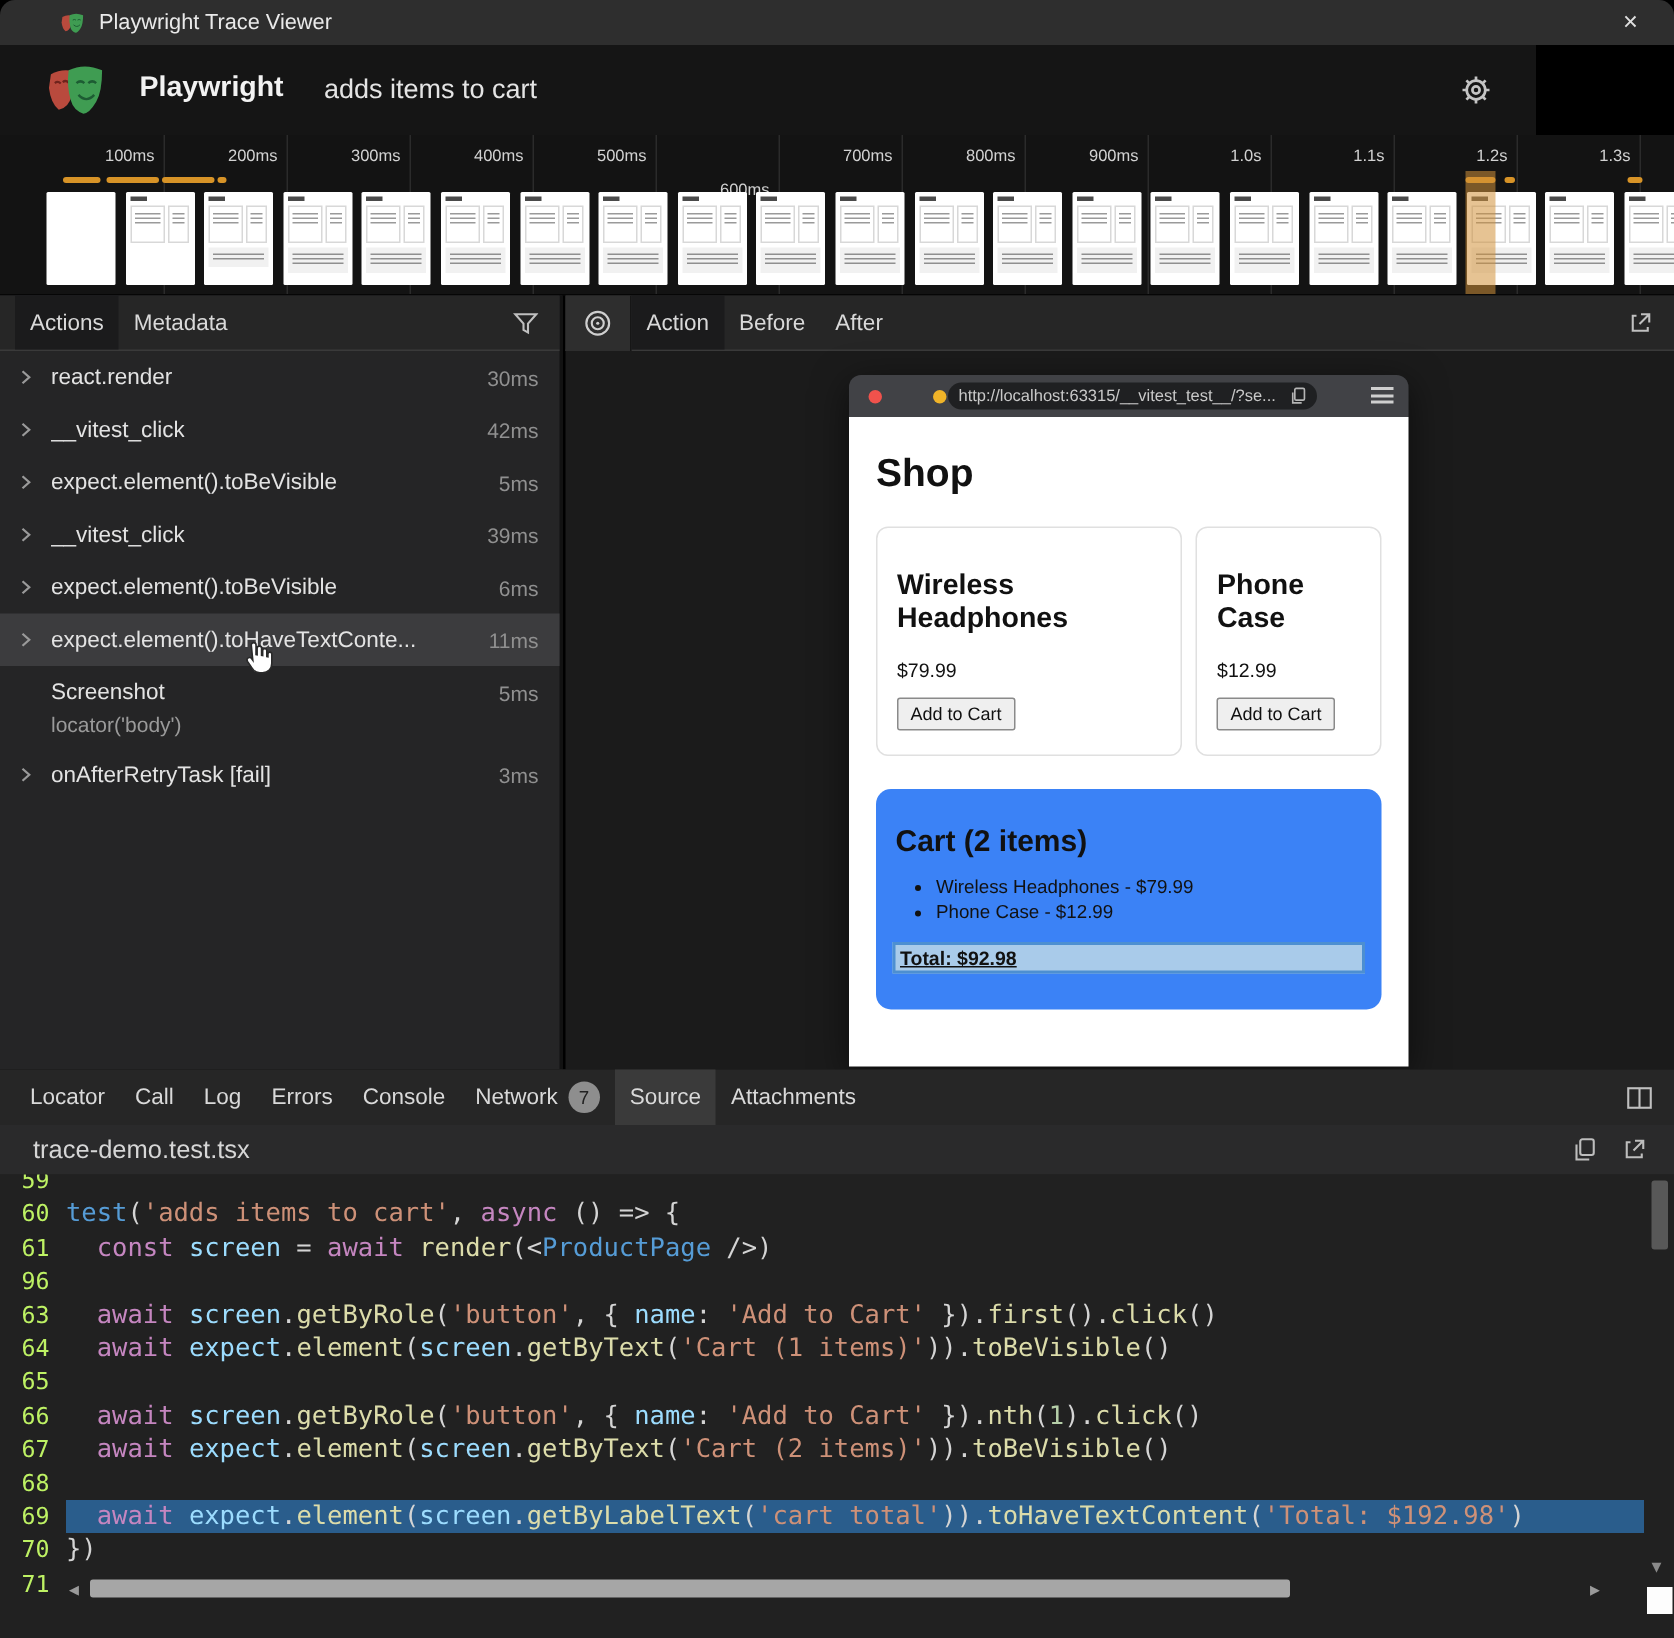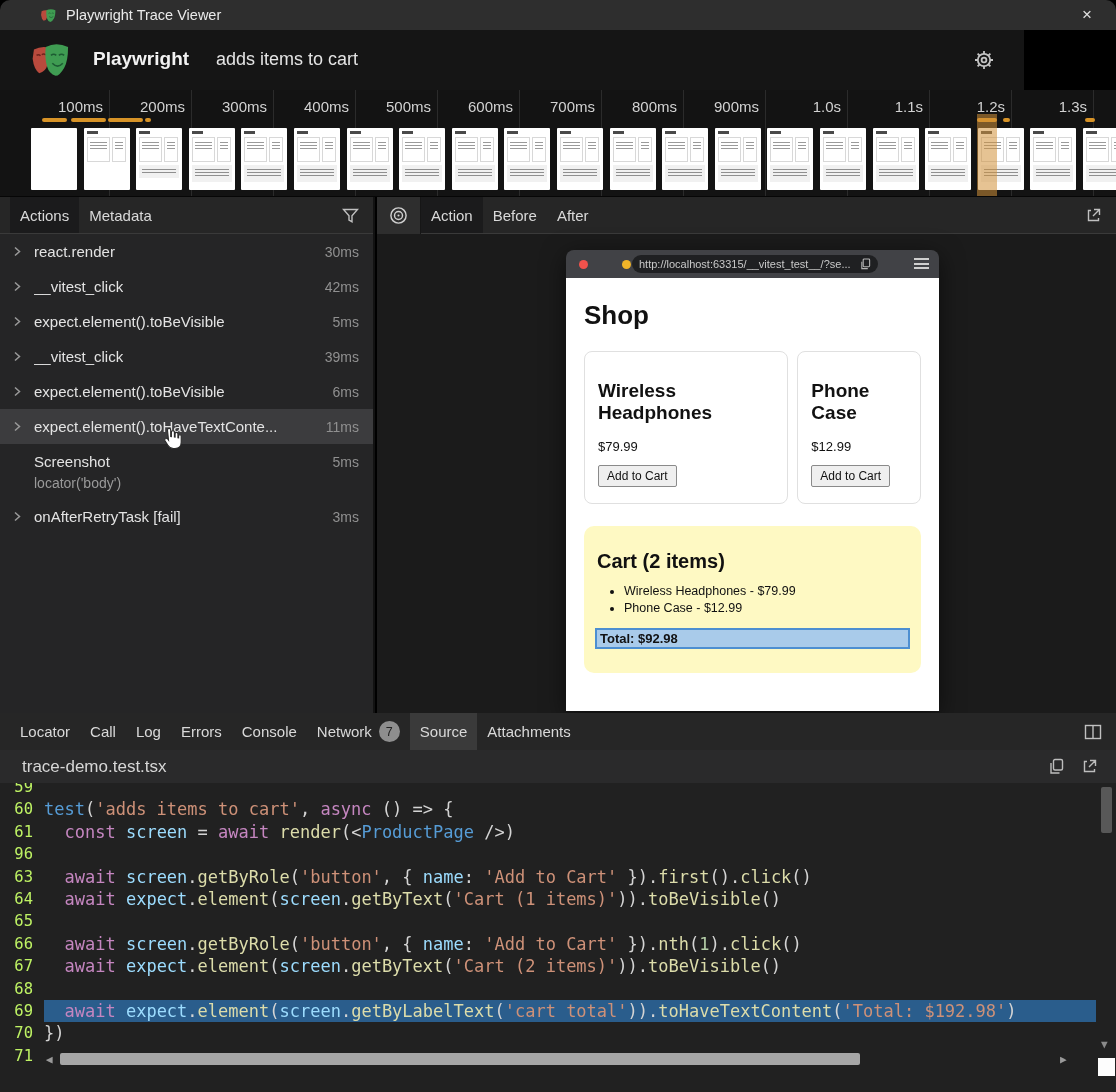--- a/index.html
+++ b/index.html
@@ -19,21 +19,21 @@
   .header { position:absolute; left:0; top:30px; width:1024px; height:60px; background:#151515; }
   .header .logo { position:absolute; left:30px; top:9px; width:42px; height:42px; }
   .header .app-name { position:absolute; left:93px; top:18px; font-size:19px; font-weight:700; color:#f2f2f2; }
   .header .test-title { position:absolute; left:216px; top:19px; font-size:18px; color:#e4e4e4; }
   .header .gear { position:absolute; right:28px; top:18px; width:24px; height:24px; }
 
   
   .timeline { position:absolute; left:0; top:90px; width:1116px; height:107px;
     background:#131313; border-bottom:1px solid #060606; overflow:hidden; }
   .tl-gridline { position:absolute; top:0; width:1px; height:107px; background:#2b2b2b; }
-  .tl-label { position:absolute; top:8px; width:92px; text-align:right; font-size:15px; color:#d2d2d2; }
+  .tl-label { position:absolute; top:8px; width:92px; text-align:right; font-size:11px; color:#d2d2d2; }
   .tl-bar { position:absolute; top:28px; height:4px; border-radius:2px; background:var(--accent); }
   .tl-band { position:absolute; top:24px; height:83px; background:rgba(210,146,58,0.55); }
   .thumb { position:absolute; top:38px; width:46px; height:62px; background:#fff; border-radius:1px; overflow:hidden; padding:3px; }
   .t-title { width:11px; height:3px; background:#4a4a4a; margin-bottom:3px; }
   .t-cards { display:flex; gap:2px; }
   .t-card { border:1px solid #d8d8d8; padding:2px 1px; }
   .t-card.a { width:23px; height:25px; } .t-card.b { width:14px; height:25px; }
   .t-line { height:1.5px; background:#9a9a9a; margin:1.5px 1px; }
   .t-cart { margin-top:3px; background:#f1f1f1; padding:2px; }
   .t-cart.c1 { height:13px; } .t-cart.c2 { height:17px; }
@@ -78,25 +78,25 @@
 
   .page { height:433px; background:#fff; color:#111; padding:14px 18px; overflow:hidden; }
   .page h1 { font-size:26px; font-weight:700; margin:8px 0 20px; }
   .products { display:flex; gap:9px; }
   .card { border:1px solid #e0e0e0; border-radius:8px; padding:28px 13px 16px; }
   .card.w1 { width:205px; } .card.w2 { width:124px; }
   .p-name { font-size:19px; font-weight:700; line-height:1.15; }
   .p-price { font-size:13px; margin-top:15px; }
   .p-btn { margin-top:11px; display:inline-block; font-size:12px; padding:3px 8px;
     background:#efefef; border:1px solid #8a8a8a; border-radius:2px; color:#111; }
-  .cart { margin-top:22px; background:#fef9c3; border-radius:10px; padding:14px 11px 24px; }
+  .cart { margin-top:22px; background:#3b82f6; border-radius:10px; padding:14px 11px 24px; }
   .cart h2 { font-size:20px; font-weight:700; margin:10px 0 10px 2px; }
   .cart ul { font-size:12.5px; padding-left:29px; line-height:1.35; }
   .cart-total { margin-top:12px; background:#a9cbea; border:2px solid #4d8fd1;
-    font-size:13px; font-weight:700; padding:1px 3px; }
+    font-size:13px; font-weight:700; padding:1px 3px;text-decoration:underline; }
 
   
   .bottom { position:absolute; left:0; top:713px; width:1116px; height:379px; background:#212121; }
   .bottom .panel-tabs { background:#262626; border-bottom:none; }
   .filebar { height:33px; background:#2a2a2b; display:flex; align-items:center; position:relative; }
   .filebar .fname { margin-left:22px; font-size:17px; color:#d6d6d6; }
   .filebar .strip-right { right:18px; height:33px; gap:16px; }
 
   .code { position:absolute; left:0; top:70px; width:1116px; height:293px; background:#212121; overflow:hidden;
     font-family:"DejaVu Sans Mono", monospace; font-size:17px; }
@@ -161,21 +161,21 @@
       <div class="tl-label" style="left: 11px;">100ms</div>
       <div class="tl-gridline" style="left: 191px;"></div>
       <div class="tl-label" style="left: 93px;">200ms</div>
       <div class="tl-gridline" style="left: 273px;"></div>
       <div class="tl-label" style="left: 175px;">300ms</div>
       <div class="tl-gridline" style="left: 355px;"></div>
       <div class="tl-label" style="left: 257px;">400ms</div>
       <div class="tl-gridline" style="left: 437px;"></div>
       <div class="tl-label" style="left: 339px;">500ms</div>
       <div class="tl-gridline" style="left: 519px;"></div>
-      <div class="tl-label" style="left: 421px;">600ms</div>
+      <div class="tl-label" style="left: 421px; margin-top: 23px;">600ms</div>
       <div class="tl-gridline" style="left: 601px;"></div>
       <div class="tl-label" style="left: 503px;">700ms</div>
       <div class="tl-gridline" style="left: 683px;"></div>
       <div class="tl-label" style="left: 585px;">800ms</div>
       <div class="tl-gridline" style="left: 765px;"></div>
       <div class="tl-label" style="left: 667px;">900ms</div>
       <div class="tl-gridline" style="left: 847px;"></div>
       <div class="tl-label" style="left: 749px;">1.0s</div>
       <div class="tl-gridline" style="left: 929px;"></div>
       <div class="tl-label" style="left: 831px;">1.1s</div>

